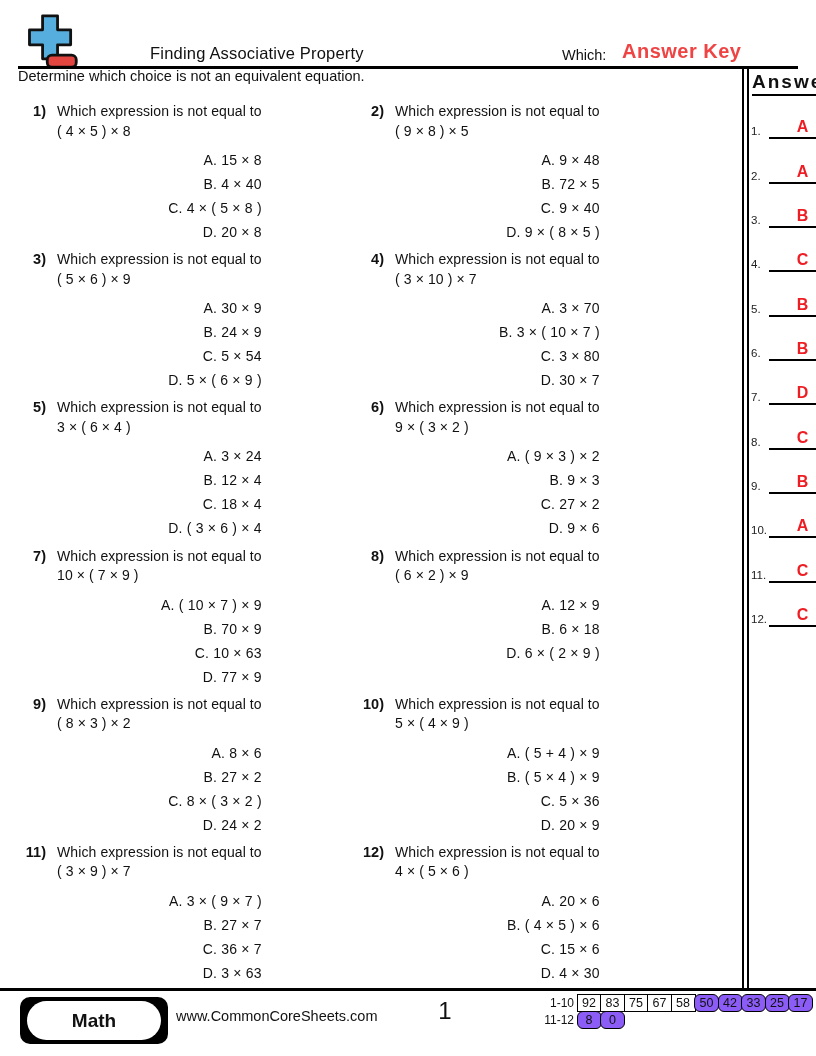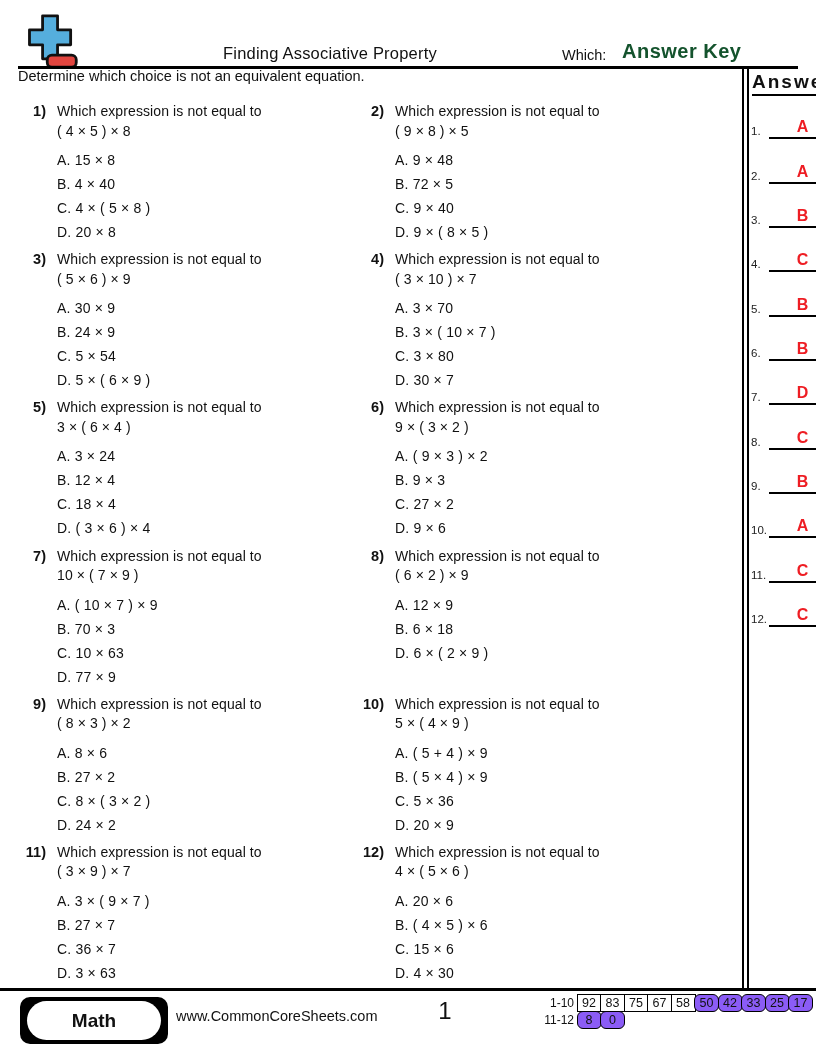--- a/index.html
+++ b/index.html
@@ -4,38 +4,38 @@
 <style>
   * { margin:0; padding:0; box-sizing:border-box; }
   html,body { background:#e8e8e8; }
   .page {
     position:relative; width:816px; height:1056px; margin:0 auto;
     background:#ffffff; overflow:hidden;
     font-family:"Liberation Sans", sans-serif; color:#111;
   }
   
   .logo { position:absolute; left:22px; top:13px; width:58px; height:58px; }
-  .title { position:absolute; left:150px; top:44px; width:360px; text-align:center;
+  .title { position:absolute; left:150px; top:44px; width:360px; 
            font-size:16.5px; font-weight:500; letter-spacing:.2px; }
   .name-label { position:absolute; left:562px; top:47px; font-size:14.5px; }
   .answer-key { position:absolute; left:622px; top:40px; font-size:20px; font-weight:700;
-                color:#14532d; letter-spacing:.5px; }
+                color:#ef4444; letter-spacing:.5px; }
   .header-line { position:absolute; left:18px; right:18px; top:66px; height:3px; background:#000; }
   .instructions { position:absolute; left:18px; top:68px; font-size:14.5px; font-weight:400; }
 
   
   .questions { position:absolute; left:18px; top:99px; width:680px;
                display:grid; grid-template-columns:338px 338px; grid-auto-rows:148.2px; }
   .question { display:flex; padding-top:3px; }
   .q-num { width:28px; flex:0 0 28px; text-align:right; font-weight:700; font-size:14.5px;
            line-height:19.5px; margin-right:11px; }
   .q-body { font-size:14px; }
   .q-prompt, .q-expr { line-height:19.5px; letter-spacing:.1px; }
   .q-choices { margin-top:7px; }
-  .q-choice { display:block; line-height:24px; letter-spacing:.2px; }
+  .q-choice { display:block; line-height:24px; letter-spacing:.2px;text-align:right; }
 
   
   .answers-panel { position:absolute; left:701px; top:68px; bottom:68px; width:103px;
                    border-left:2px solid #000;margin-left:41px; }
   .answers-panel::before { content:""; position:absolute; left:3px; top:0; bottom:0;
                            width:2px; background:#000; }
   .answers-title { display:inline-block; margin:3px 0 0 8px; font-size:19px; font-weight:700;
                    letter-spacing:2px; border-bottom:2.5px solid #000; padding-bottom:1px; }
   .ans-list { position:absolute; left:0; right:0; top:28px; }
   .ans-item { position:relative; height:44.35px; }
@@ -166,21 +166,21 @@
       </div>
     </div>
 
     <div class="question">
       <div class="q-num">7)</div>
       <div class="q-body">
         <div class="q-prompt">Which expression is not equal to</div>
         <div class="q-expr">10 × ( 7 × 9 )</div>
         <div class="q-choices">
           <span class="q-choice">A. ( 10 × 7 ) × 9</span>
-          <span class="q-choice">B. 70 × 3</span>
+          <span class="q-choice">B. 70 × 9</span>
           <span class="q-choice">C. 10 × 63</span>
           <span class="q-choice">D. 77 × 9</span>
         </div>
       </div>
     </div>
 
     <div class="question">
       <div class="q-num">8)</div>
       <div class="q-body">
         <div class="q-prompt">Which expression is not equal to</div>

